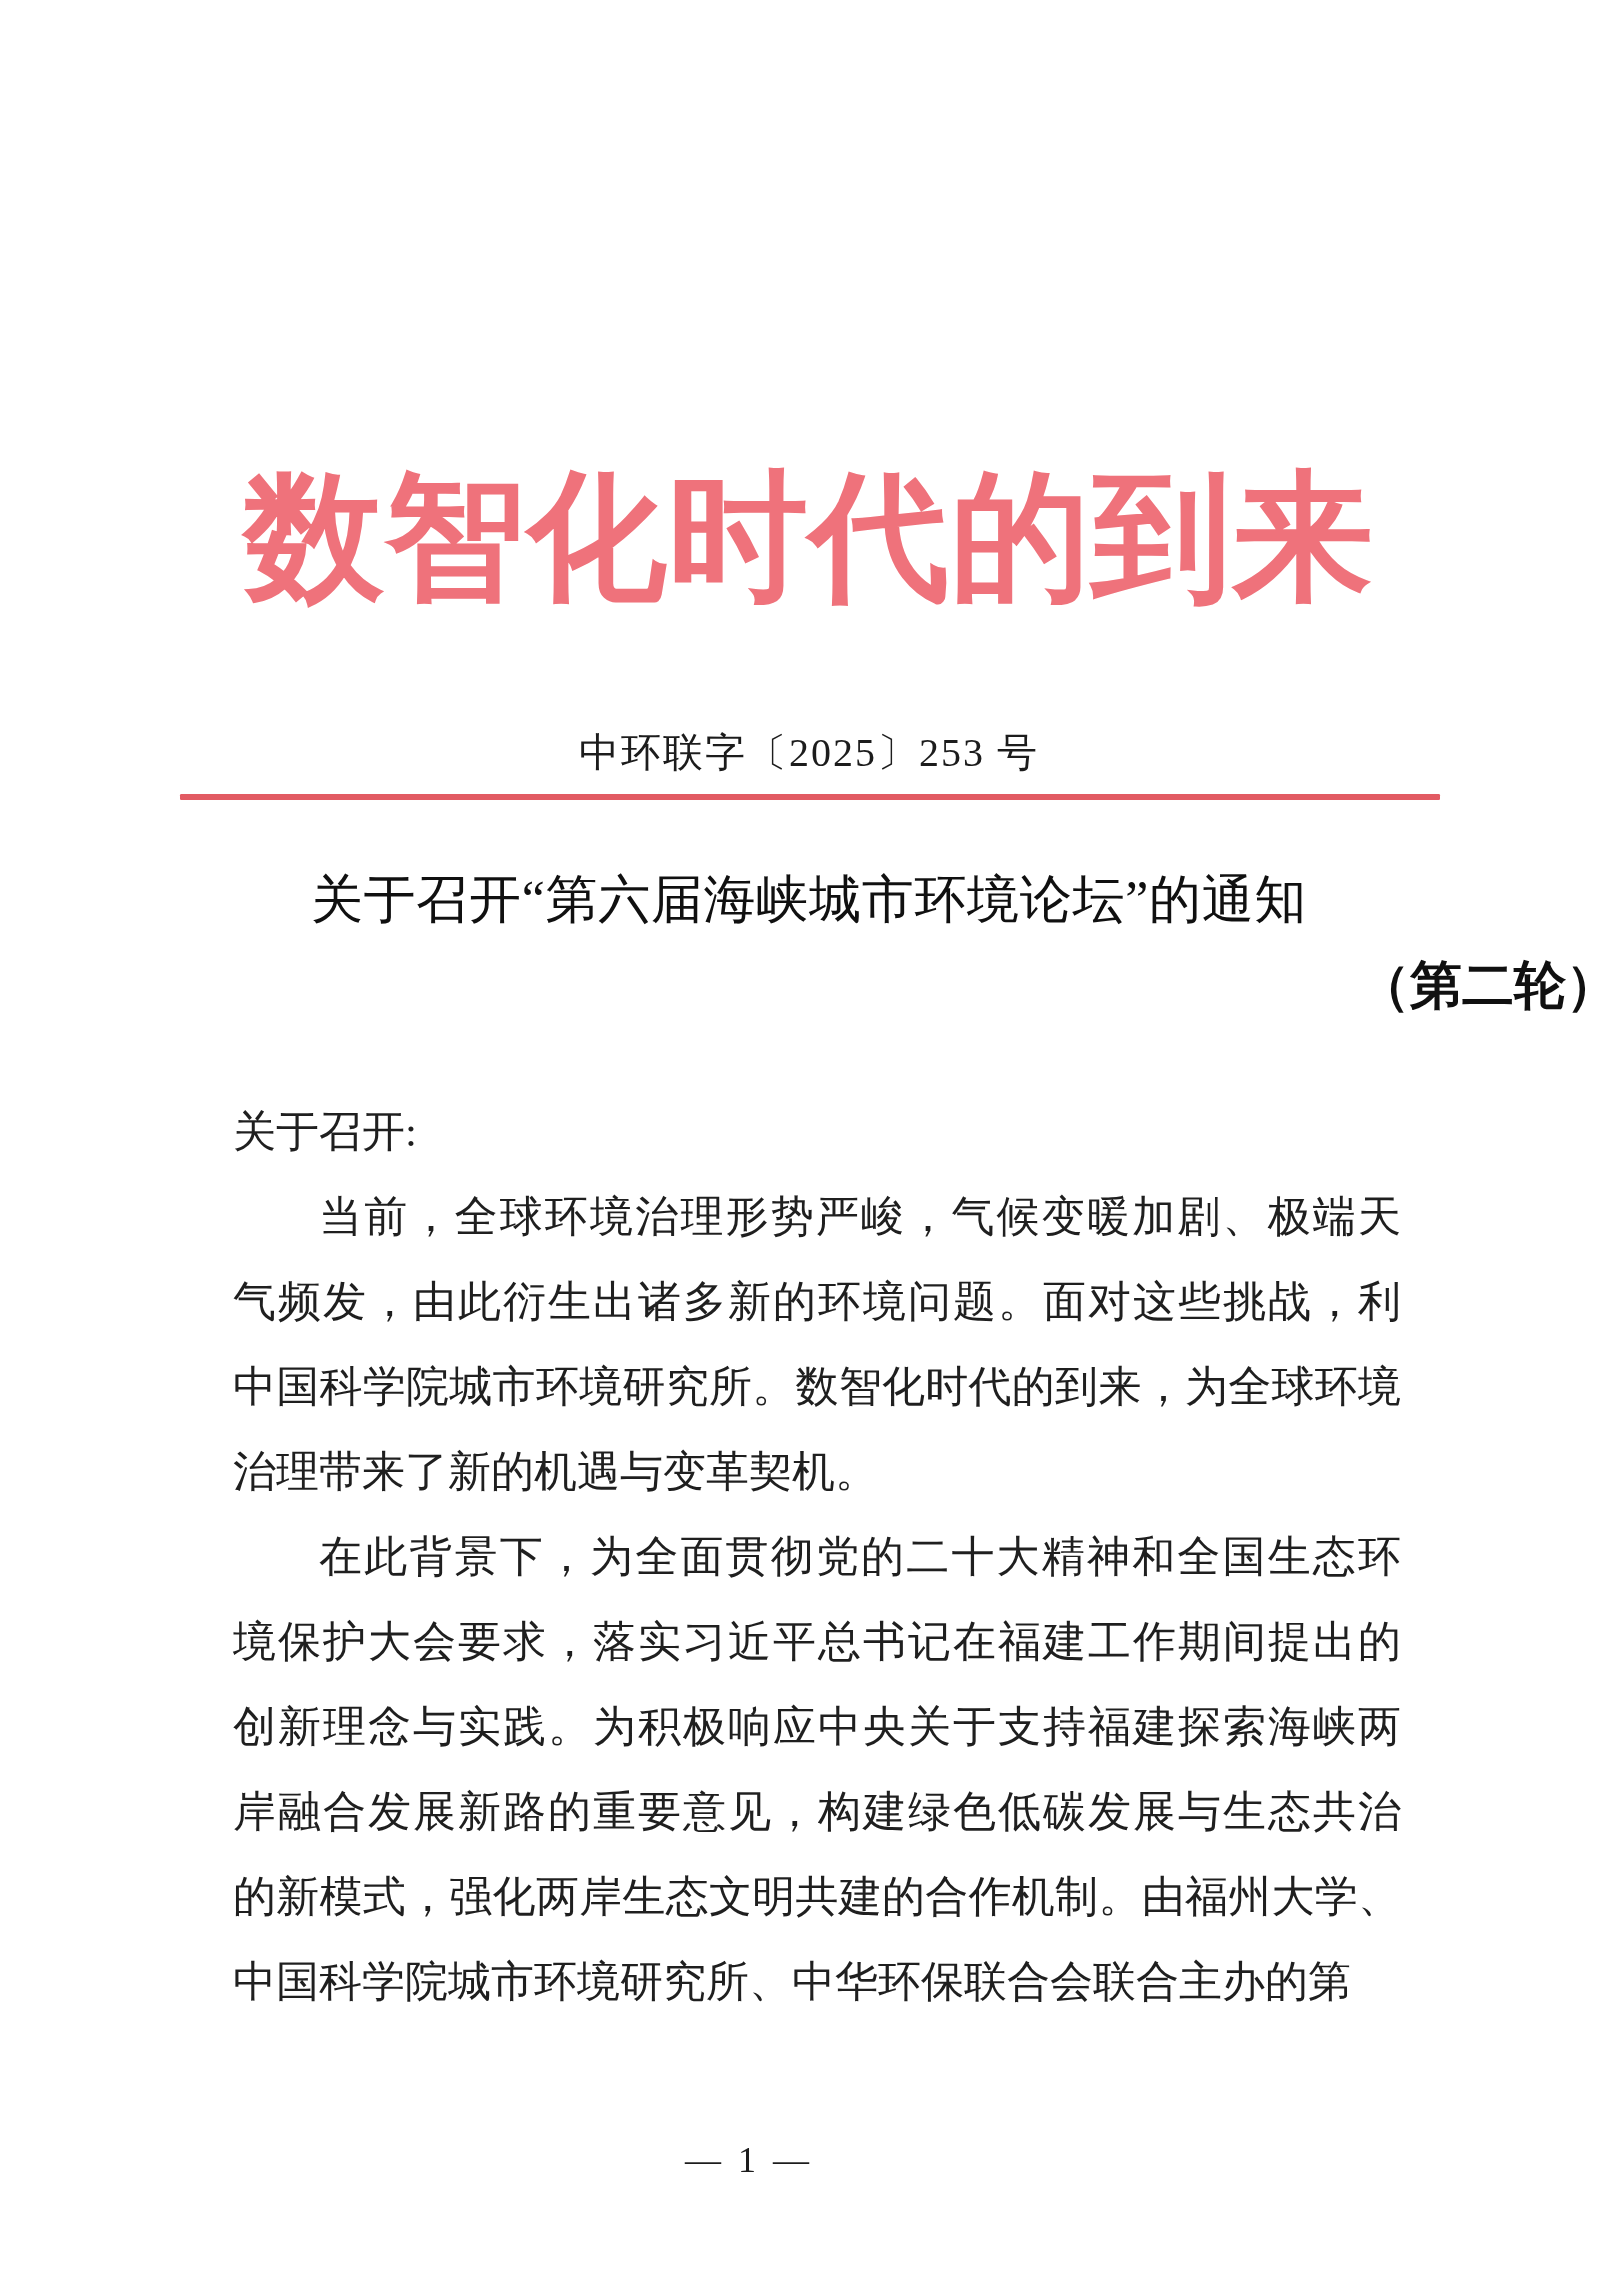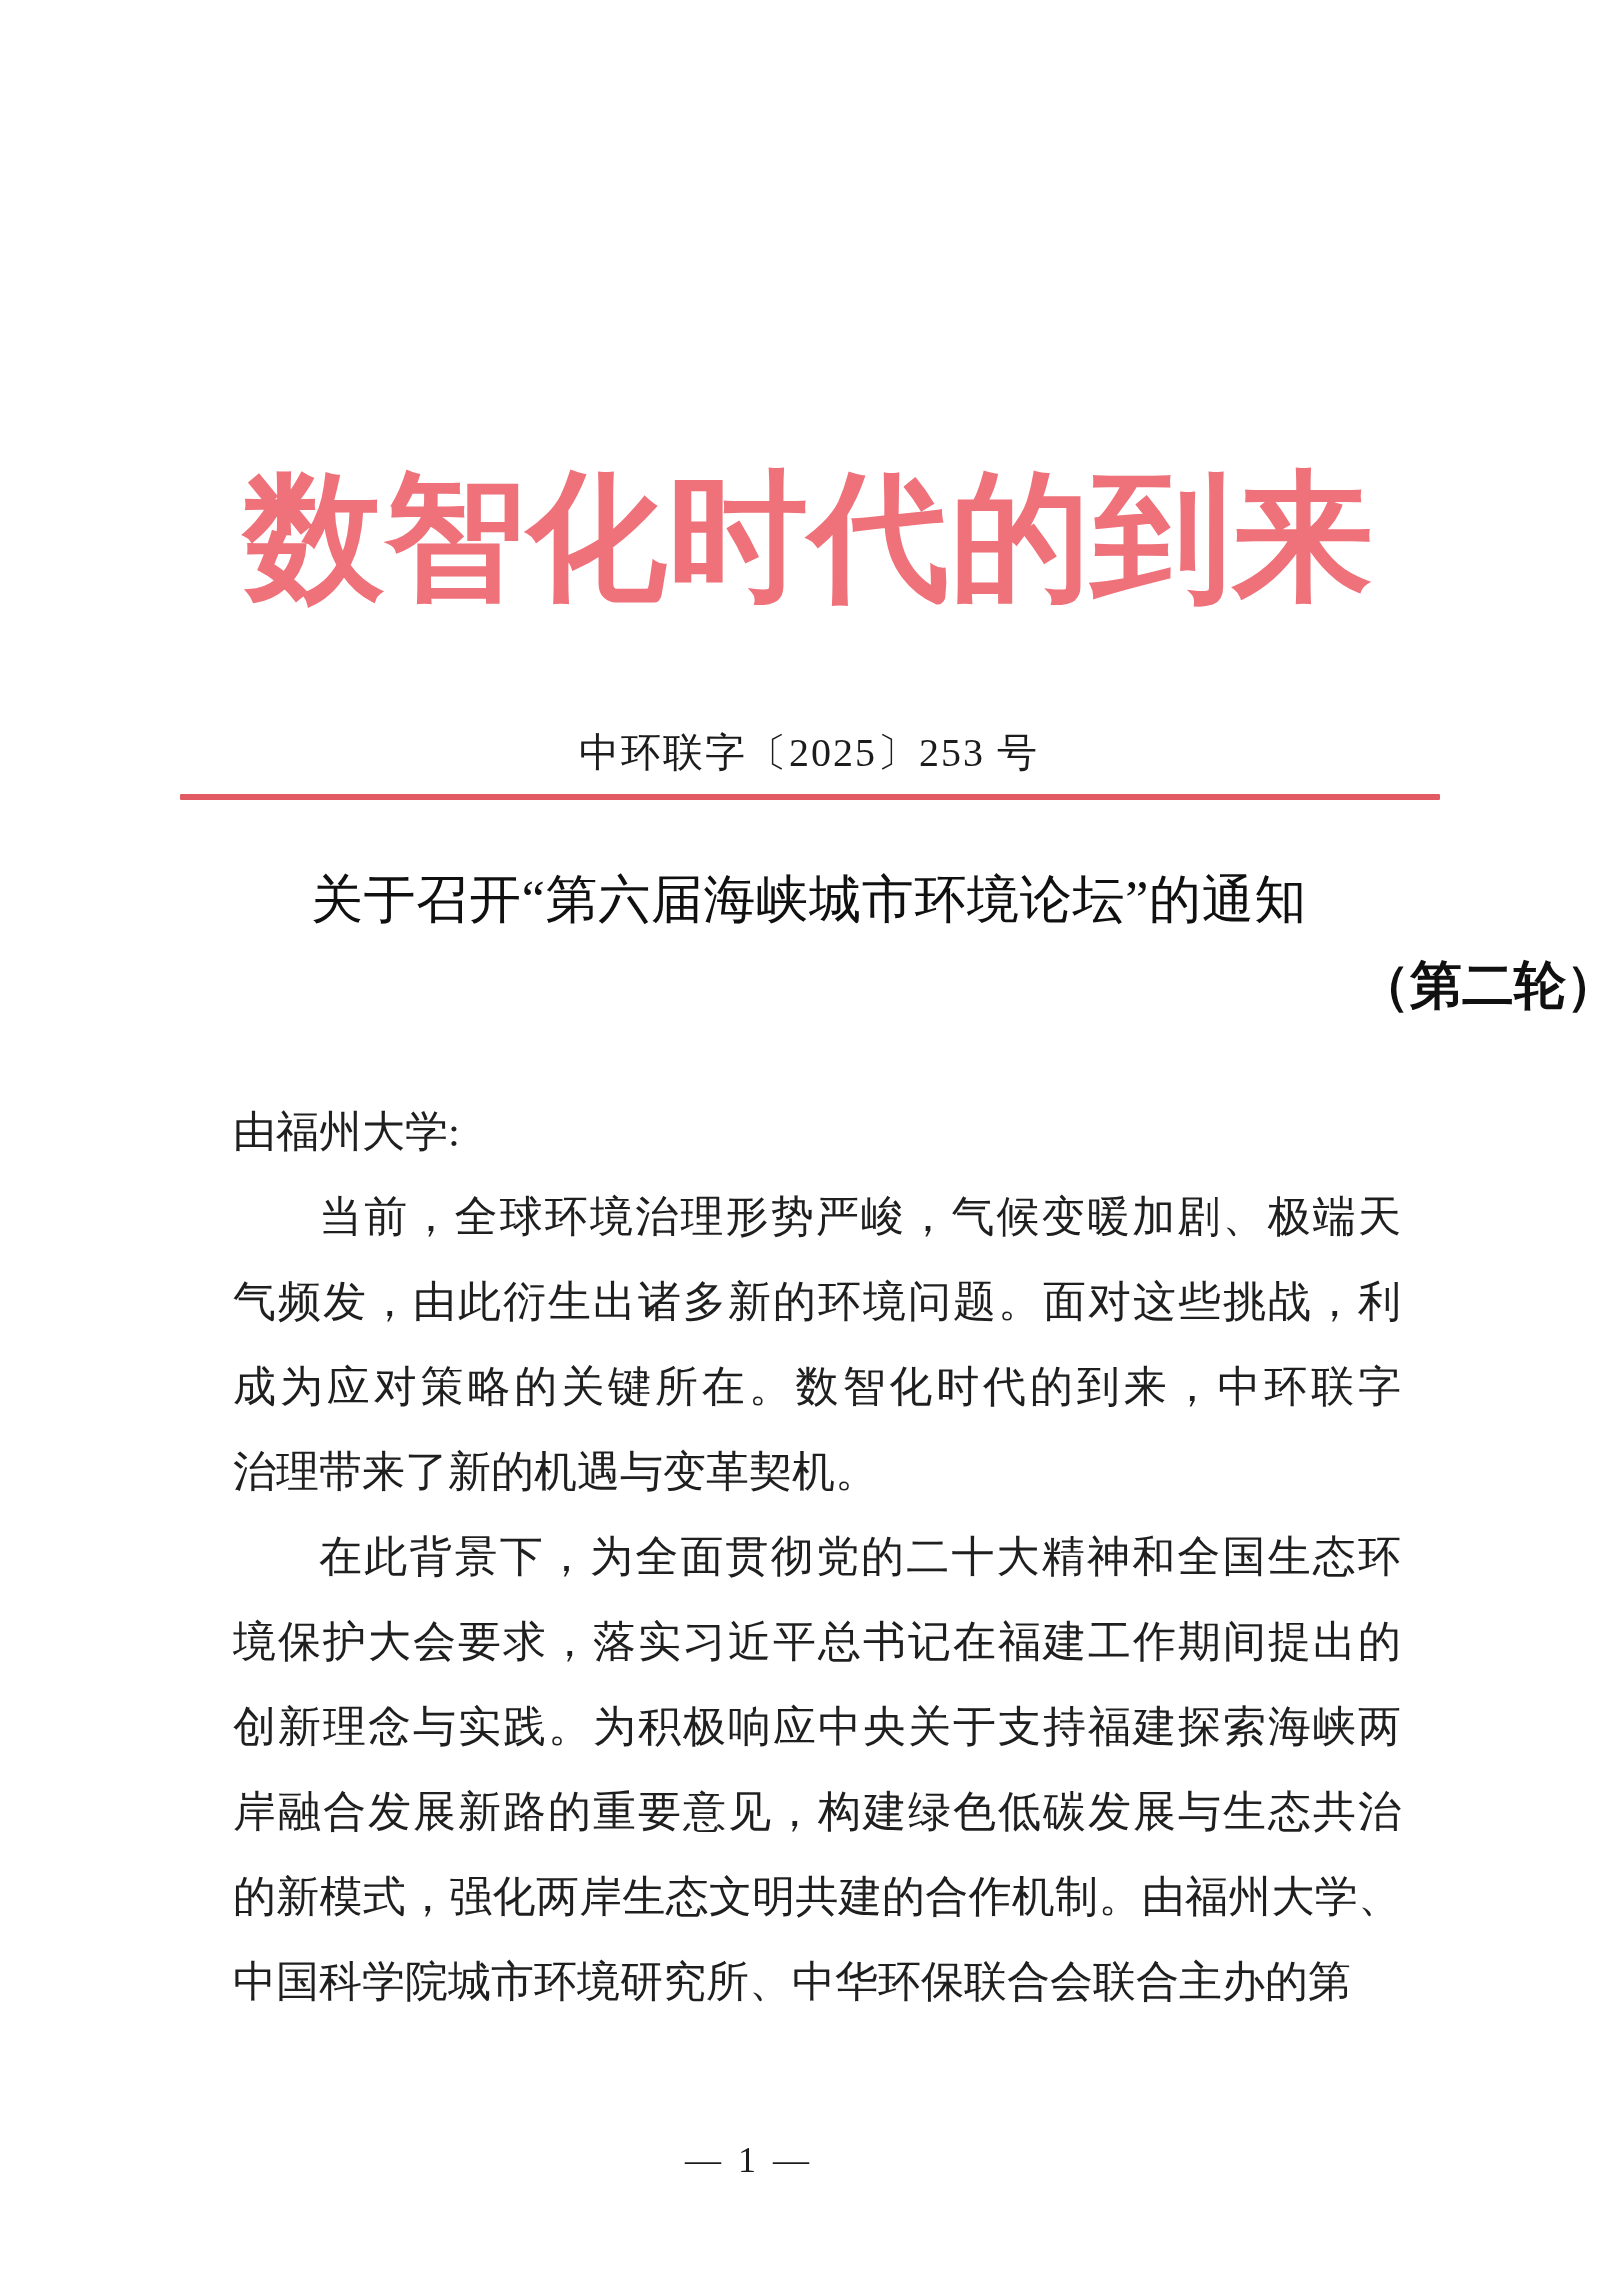--- a/index.html
+++ b/index.html
@@ -112,24 +112,24 @@
 
   <div class="doc-number">中环联字〔2025〕253 号</div>
 
   <div class="red-rule" style="background: rgb(226, 91, 99);"></div>
 
   <div class="title1">关于召开“第六届海峡城市环境论坛”的通知</div>
 
   <div class="title2">（第二轮）</div>
 
   <div class="body-block" id="body-lines">
-      <div class="body-line">由福州大学:</div>
+      <div class="body-line">关于召开:</div>
       <div class="body-line indent fill">当前，全球环境治理形势严峻，气候变暖加剧、极端天</div>
       <div class="body-line fill">气频发，由此衍生出诸多新的环境问题。面对这些挑战，利</div>
-      <div class="body-line fill">成为应对策略的关键所在。数智化时代的到来，中环联字</div>
+      <div class="body-line fill">中国科学院城市环境研究所。数智化时代的到来，为全球环境</div>
       <div class="body-line">治理带来了新的机遇与变革契机。</div>
       <div class="body-line indent fill">在此背景下，为全面贯彻党的二十大精神和全国生态环</div>
       <div class="body-line fill">境保护大会要求，落实习近平总书记在福建工作期间提出的</div>
       <div class="body-line fill">创新理念与实践。为积极响应中央关于支持福建探索海峡两</div>
       <div class="body-line fill">岸融合发展新路的重要意见，构建绿色低碳发展与生态共治</div>
       <div class="body-line fill">的新模式，强化两岸生态文明共建的合作机制。由福州大学、</div>
       <div class="body-line">中国科学院城市环境研究所、中华环保联合会联合主办的第</div>
     </div>
 
   <div class="page-number">— 1 —</div>

